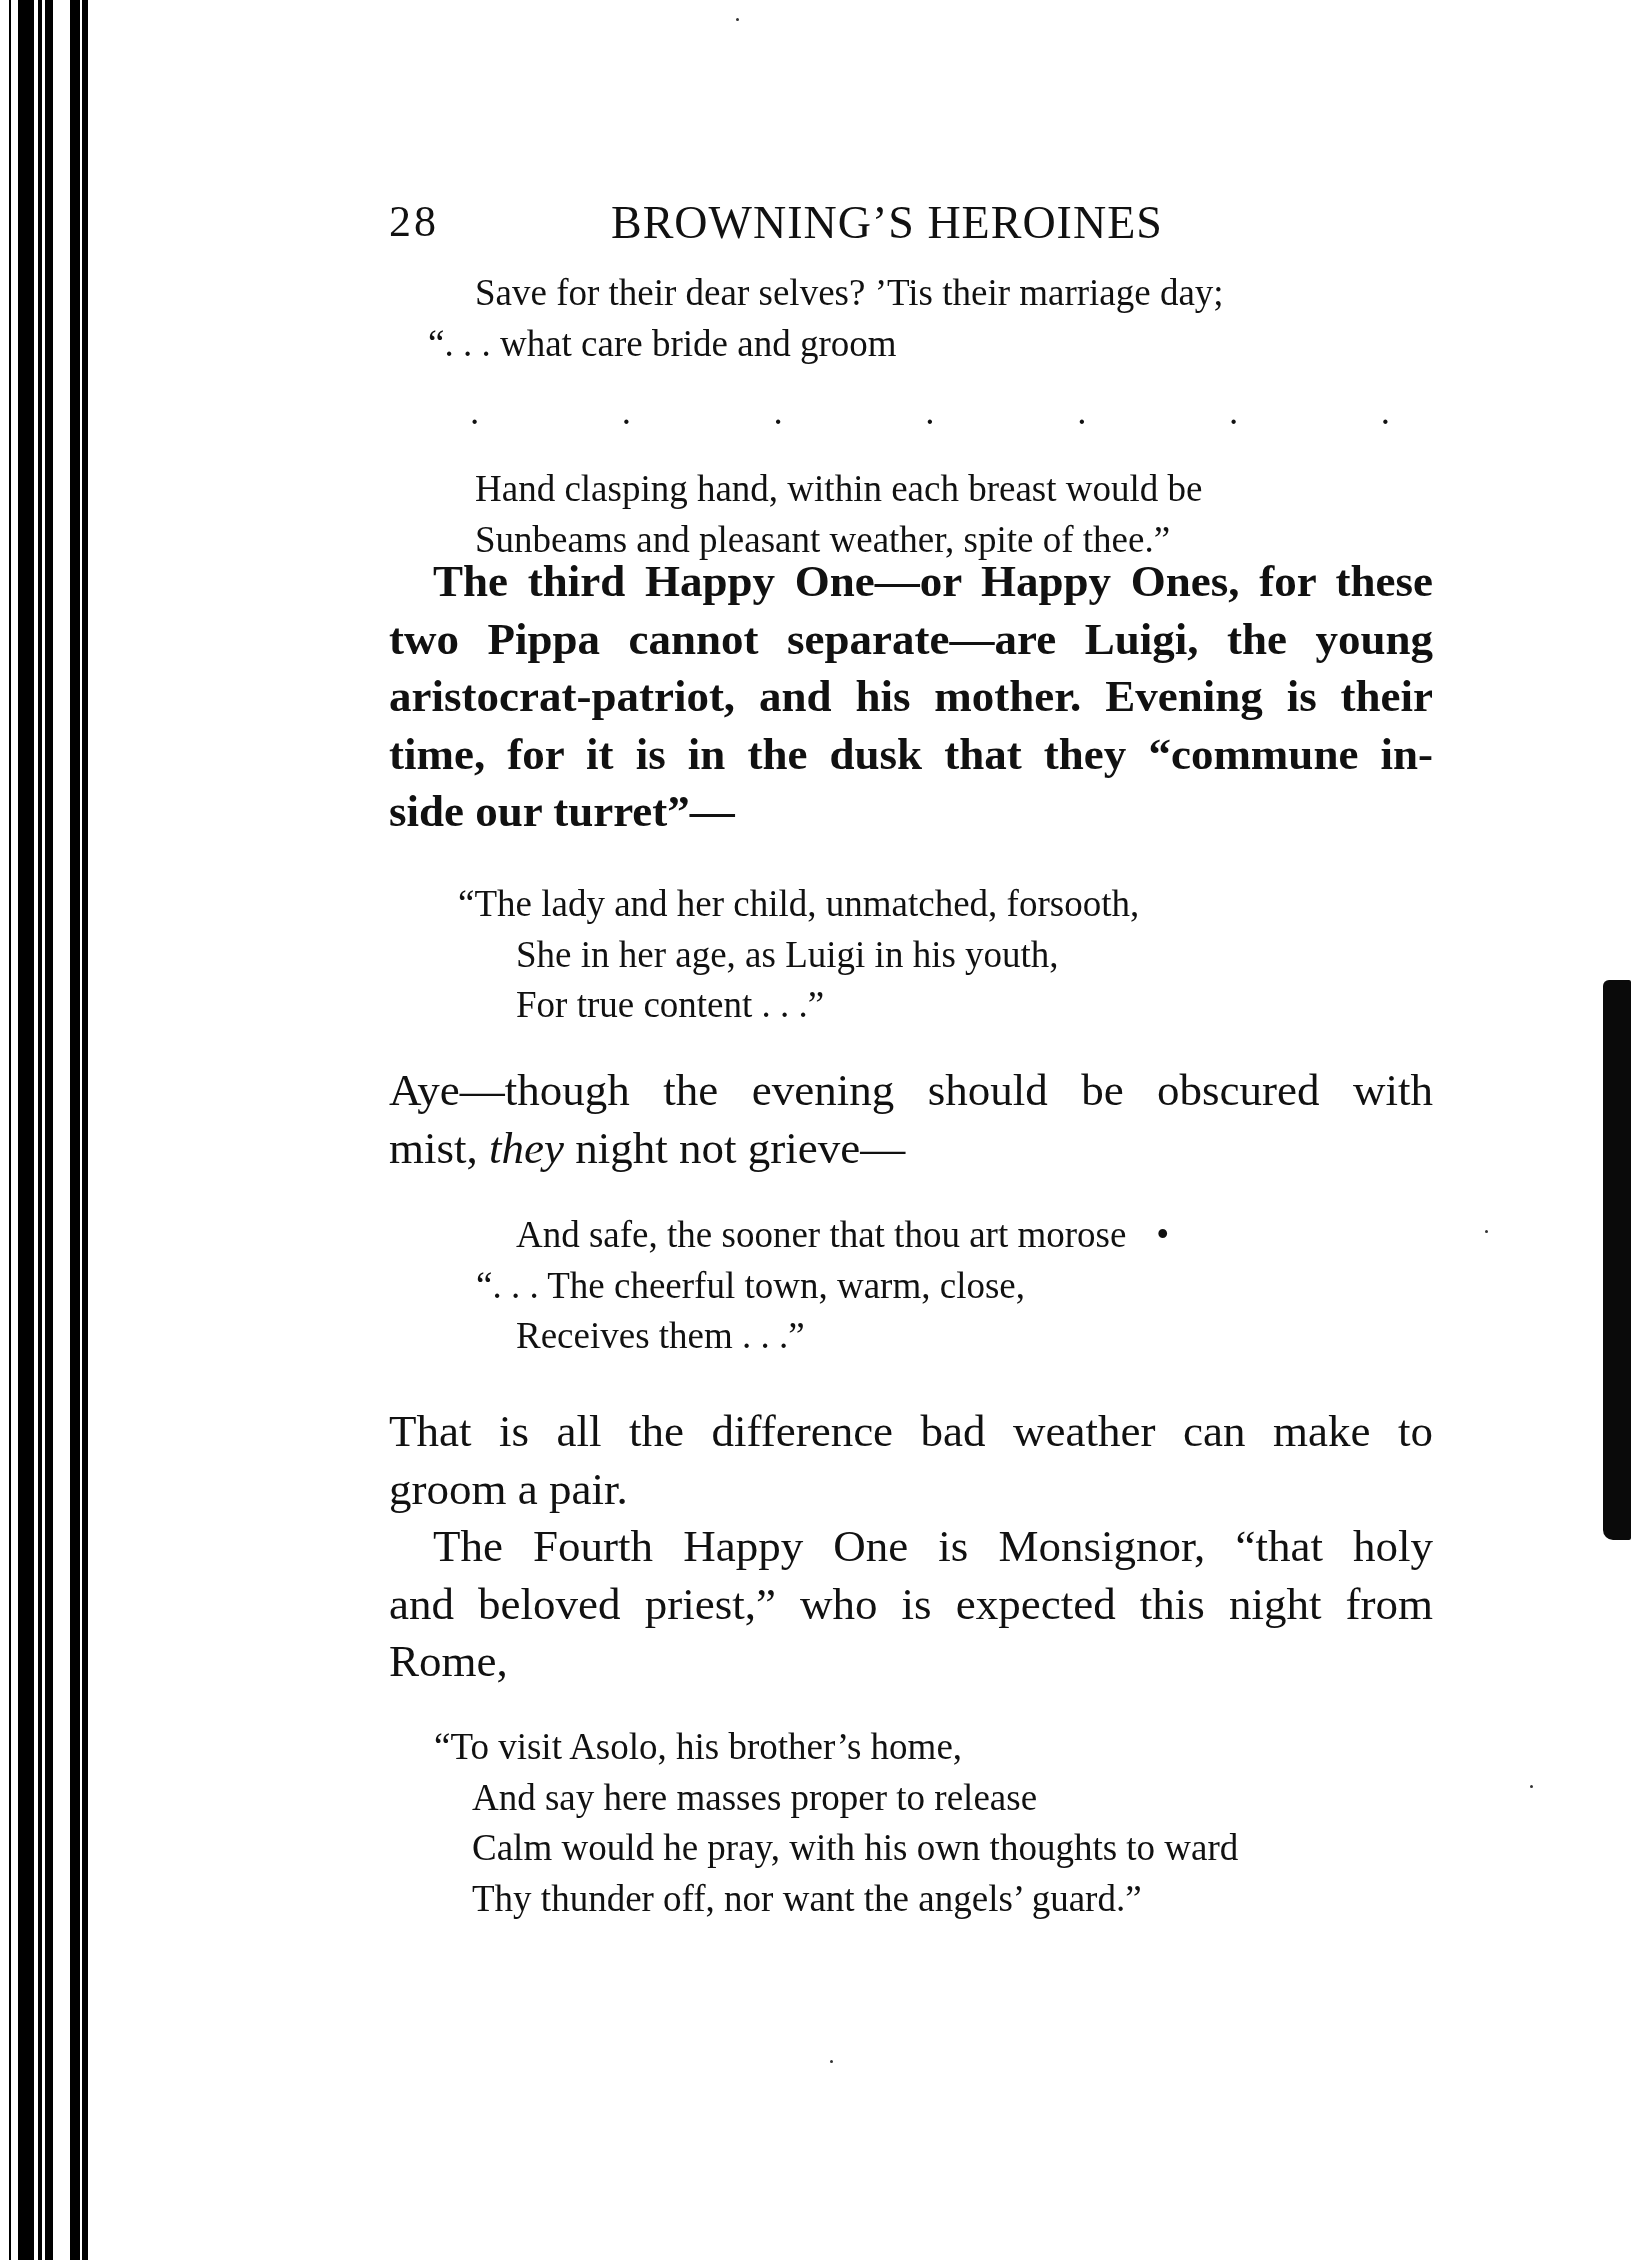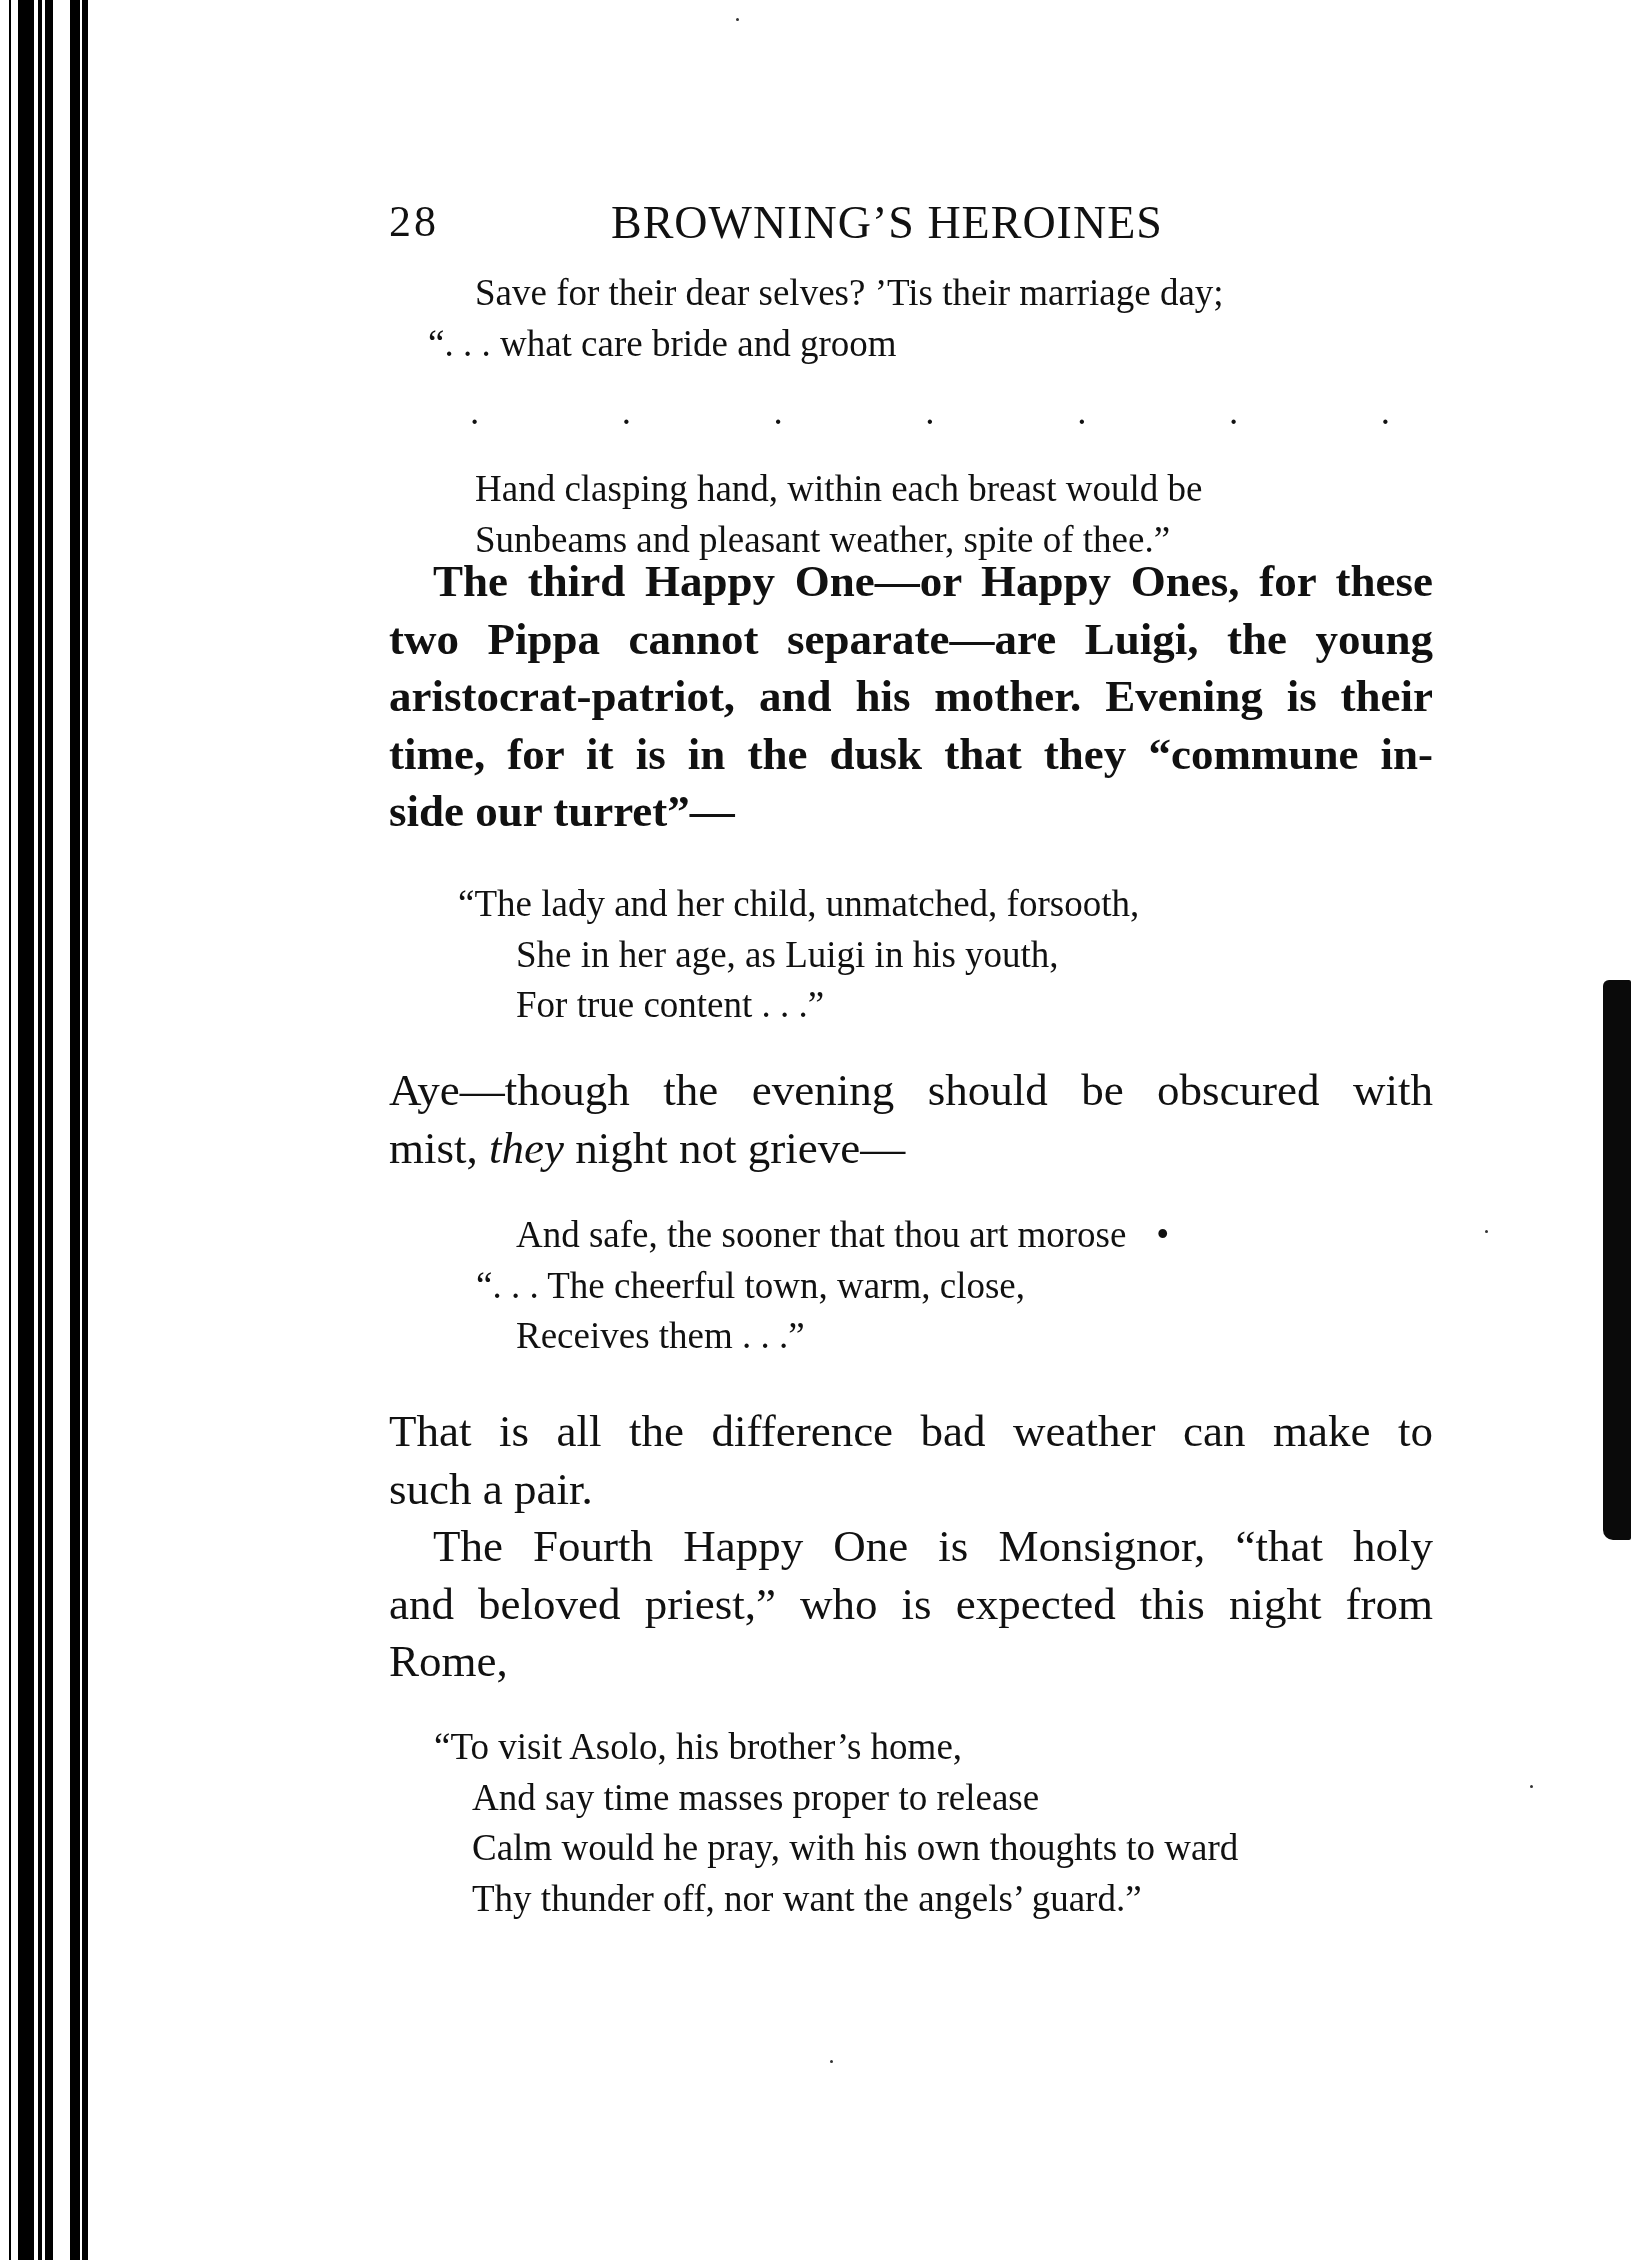--- a/index.html
+++ b/index.html
@@ -79,32 +79,32 @@
 </div>
 
 <div class="verse" style="left:478px; top:1210px;">
   <div class="line" style="padding-left:38px"><span>And safe, the sooner that thou art morose</span><span style="margin-left:30px">•</span></div>
   <div class="line"><span style="margin-left:-2px">“. . . The cheerful town, warm, close,</span></div>
   <div class="line" style="padding-left:38px">Receives them . . .”</div>
 </div>
 
 <div class="para" style="top:1403px;">
   <span class="line">That is all the difference bad weather can make to</span>
-  <span class="line last">such a pair.</span>
+  <span class="line last">groom a pair.</span>
 </div>
 
 <div class="para" style="top:1518px;">
   <span class="line indent">The Fourth Happy One is Monsignor, “that holy</span>
   <span class="line">and beloved priest,” who is expected this night from</span>
   <span class="line last">Rome,</span>
 </div>
 
 <div class="verse" style="left:434px; top:1722px;">
   <div class="line">“To visit Asolo, his brother’s home,</div>
-  <div class="line" style="padding-left:38px">And say time masses proper to release</div>
+  <div class="line" style="padding-left:38px">And say here masses proper to release</div>
   <div class="line" style="padding-left:38px">Calm would he pray, with his own thoughts to ward</div>
   <div class="line" style="padding-left:38px">Thy thunder off, nor want the angels’ guard.”</div>
 </div>
 
 <div class="speck" style="left:736px; top:18px;"></div>
 <div class="speck" style="left:830px; top:2060px;"></div>
 <div class="speck" style="left:1485px; top:1230px;"></div>
 <div class="speck" style="left:1530px; top:1785px;"></div>
 
 </body></html>

